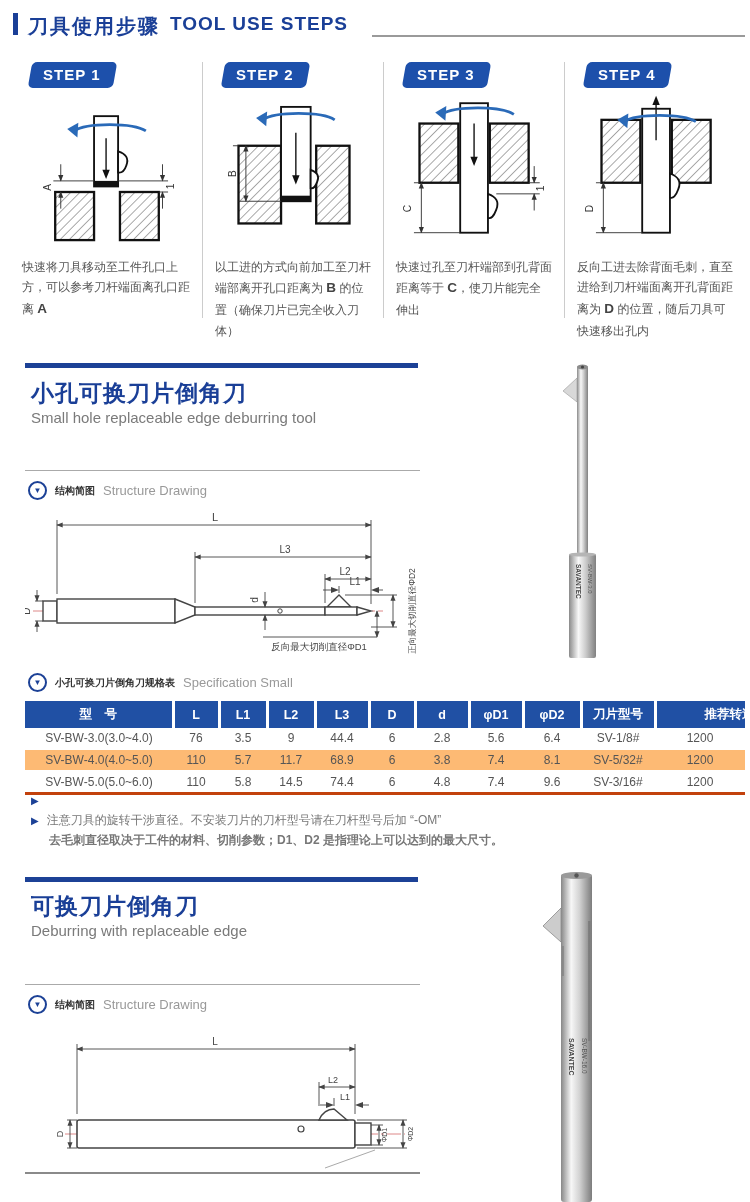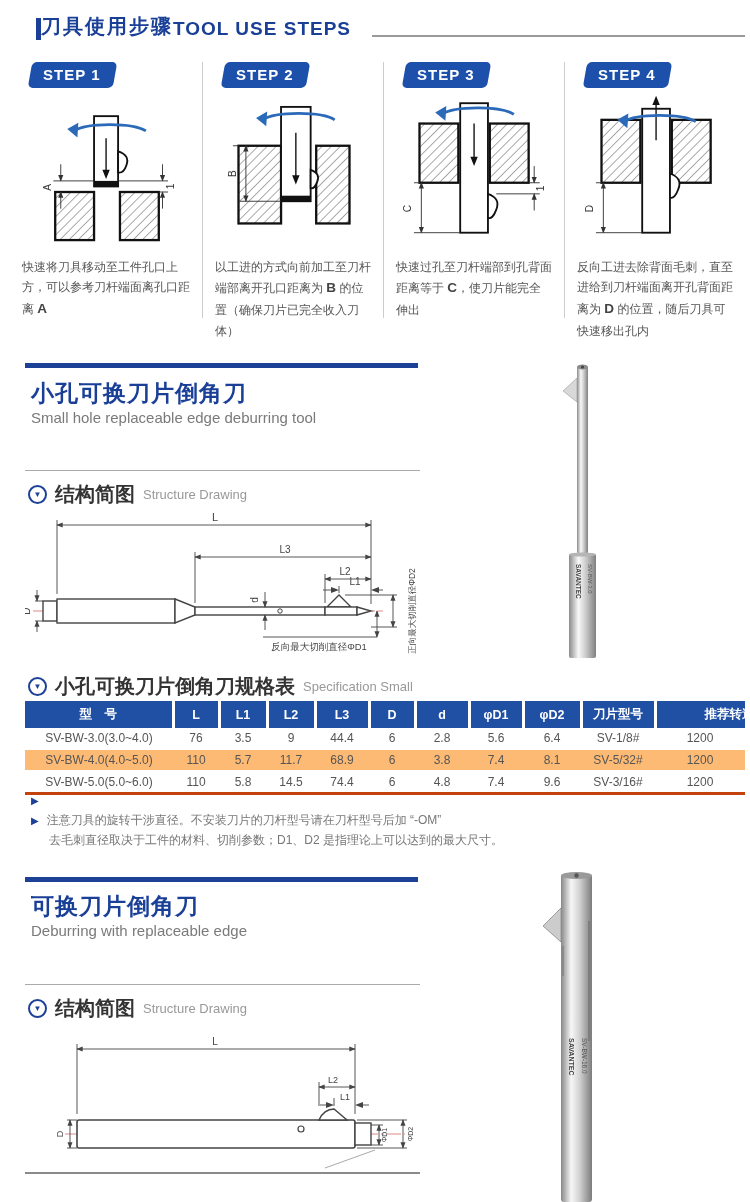--- a/index.html
+++ b/index.html
@@ -1,20 +1,20 @@
 <!DOCTYPE html>
 <html><head>
 <meta charset="utf-8">
 <style>
   html,body{margin:0;padding:0;background:#fff;}
   body{font-family:"Liberation Sans","DejaVu Sans",sans-serif;}
   .page{position:relative;width:750px;height:1202px;background:#fff;overflow:hidden;}
 
   
-  .hdr{position:absolute;left:36px;top:13px;display:flex;align-items:flex-end;}
+  .hdr{position:absolute;left:13px;top:13px;display:flex;align-items:flex-start;gap:10px;}
   .hdr-bar{width:5px;height:22px;background:#1a3f97;}
   .hdr-cn{font-size:20px;font-weight:bold;color:#1a3f97;letter-spacing:2px;}
   .hdr-en{font-size:19px;font-weight:bold;color:#1a3f97;letter-spacing:1px;}
   .hdr-line{position:absolute;left:372px;top:35px;width:373px;height:2px;background:#9a9a9a;}
 
   
   .steps{position:absolute;left:22px;top:62px;display:flex;}
   .step{width:181px;box-sizing:border-box;height:256px;padding-right:10px;}
   .step:not(:last-child){border-right:1px solid #ccc;}
   .step+.step{padding-left:12px;}
@@ -26,40 +26,40 @@
   .dim-letter{font-size:13.5px;font-weight:bold;color:#444;}
 
   
   .sec-bar{position:absolute;left:25px;width:393px;height:5px;background:#1c4196;}
   .sec-title{position:absolute;left:31px;font-size:23px;font-weight:bold;color:#1a3f97;letter-spacing:1px;}
   .sec-sub{position:absolute;left:31px;font-size:15px;color:#7a7a7a;}
   .thin-line{position:absolute;left:25px;width:395px;height:1px;background:#aaa;}
   .sub-head{position:absolute;left:28px;display:flex;align-items:center;gap:8px;}
   .marker-icon{width:15px;height:15px;border-radius:50%;border:2px solid #1c4196;display:flex;
                align-items:center;justify-content:center;color:#1c4196;font-size:8px;line-height:1;flex:none;}
-  .sub-head-cn{font-size:20px;font-weight:bold;color:#333;}
+  .sub-head-cn{font-size:10px;font-weight:bold;color:#333;}
   .sub-head-en{font-size:13px;color:#999;}
 
   
   .spec-table{position:absolute;left:25px;top:701px;width:720px;border-collapse:collapse;table-layout:fixed;
               border-bottom:3px solid #c2410c;}
   .spec-table th{background:#2050a4;color:#fff;font-size:12.5px;font-weight:bold;padding:5px 1px;
                  border-right:3px solid #fff;white-space:nowrap;}
   .spec-table th:last-child{border-right:none;padding-left:48px;}
   .spec-table td{font-size:12px;color:#555;text-align:center;padding:3px 0;white-space:nowrap;}
   .spec-table tbody tr{border-bottom:2px solid #fff;}
   .spec-table tbody tr.alt td{background:#fdba74;}
 
   
   .notes{position:absolute;left:31px;top:791px;width:560px;}
   .note-row{display:flex;gap:8px;align-items:flex-start;}
   .note-bullet{color:#1c4196;font-size:10px;line-height:2;flex:none;}
   .note1{font-size:13.5px;font-weight:bold;color:#333;line-height:1.6;}
   .note2{font-size:12px;color:#777;line-height:1.6;}
-  .note2-cont{margin-left:18px;font-size:12px;color:#777;line-height:1.6;}
+  .note2-cont{margin-left:18px;font-size:12px;color:#777;line-height:1.6;font-weight:bold;}
 
   .bottom-line{position:absolute;left:25px;top:1172px;width:395px;height:2px;background:#8a8a8a;}
   .photo{position:absolute;}
   svg text{font-family:"Liberation Sans","DejaVu Sans",sans-serif;}
 </style>
 </head>
 <body>
 
 <div class="page">
 

